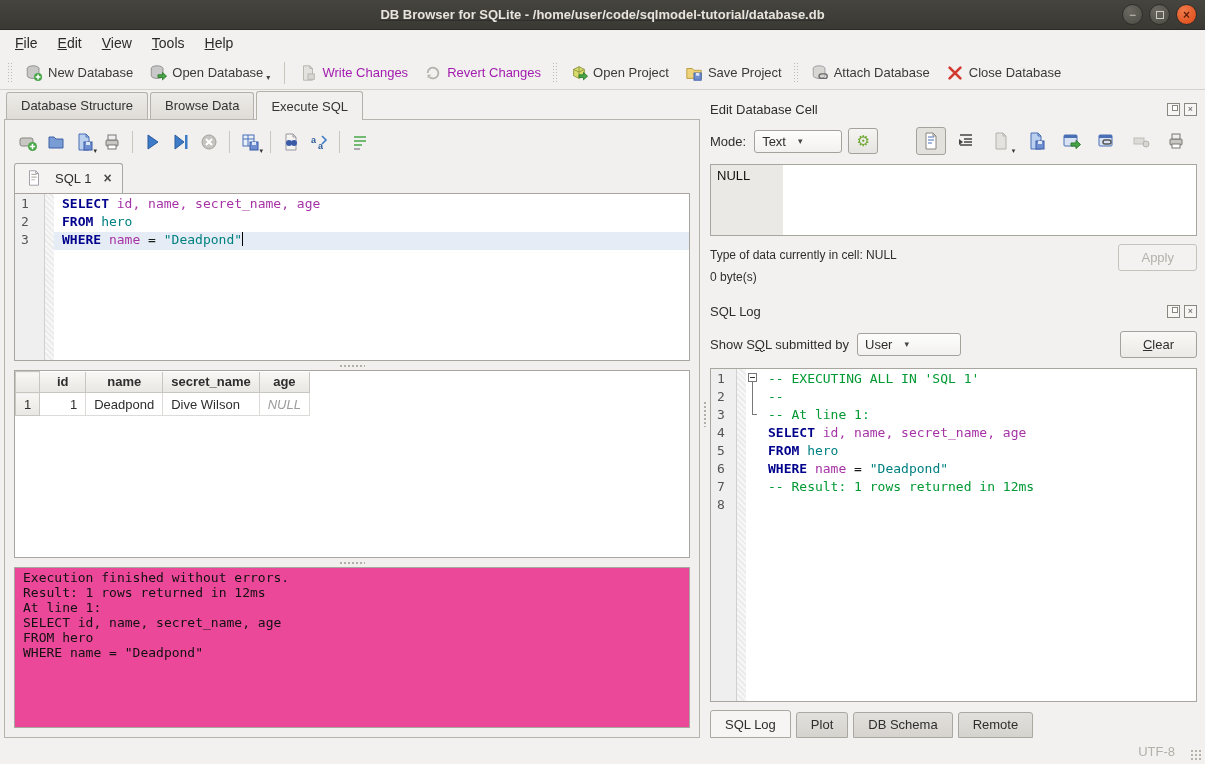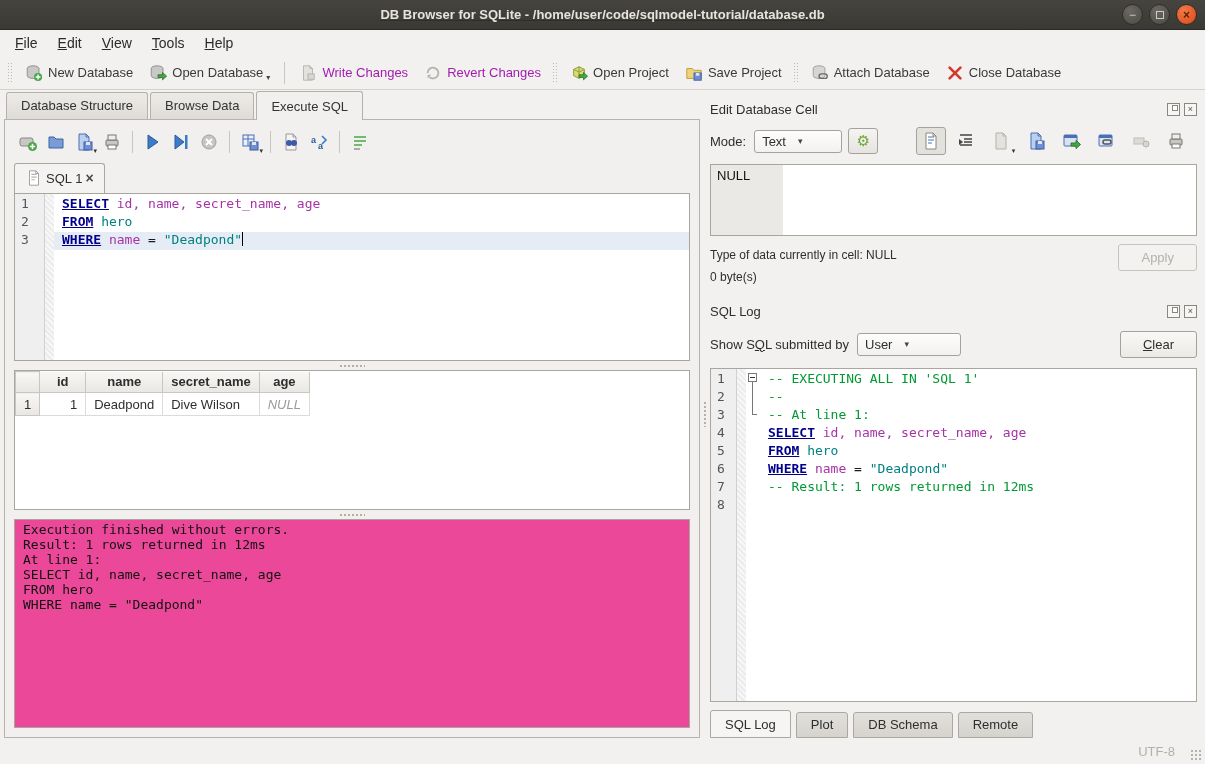--- a/index.html
+++ b/index.html
@@ -52,47 +52,47 @@
   .pane-frame { flex:1; border:1px solid #B7B4AE; background:#F1F0EE; padding:7px 9px 9px; display:flex; flex-direction:column; }
 
   
   .sql-toolbar { display:flex; align-items:center; height:30px; margin-bottom:6px; }
   .sql-tb-btn { width:28px; height:26px; display:flex; align-items:center; justify-content:center; position:relative; border-radius:3px; }
   .sql-tb-btn .caret { position:absolute; right:1px; bottom:0; font-size:7px; color:#333; }
   .icon20 { width:20px; height:20px; display:block; }
 
   
   .sqltab-row { display:flex; align-items:flex-end; height:30px; }
-  .sqltab { display:flex; align-items:center; gap:3px; padding:5px 10px 6px;
+  .sqltab { display:flex; align-items:center; gap:12px; padding:5px 10px 6px;
     background:#F4F3F1; border:1px solid #AAA7A1; border-bottom:none; border-radius:3px 3px 0 0; font-size:13px; }
   .sqltab .close-x { font-weight:bold; color:#4A4A4A; font-size:14px; line-height:1; cursor:default; }
 
   
   .editor { height:168px; background:#FFF; border:1px solid #A9A6A0; display:flex; overflow:hidden; }
   .gutter { width:30px; background:#EFEFEF; border-right:1px solid #D0D0D0;
     font-family:"DejaVu Sans Mono", monospace; font-size:13px; color:#555; padding:2px 0 0 6px; }
   .gutter div { height:18px; }
   .hatch { width:9px; background:repeating-linear-gradient(45deg,#ECECEC 0 2px,#F7F7F7 2px 4px); }
   .code-col { flex:1; padding-top:2px; font-family:"DejaVu Sans Mono", monospace; font-size:13px; }
   .code-line { height:18px; white-space:pre; padding-left:8px; }
   .code-line.current { background:#E6ECF5; }
-  .kw  { color:#00008C; font-weight:bold;text-decoration:underline; }
+  .kw  { color:#00008C; font-weight:bold; }
   .idn { color:#A633A6; }
   .tbl { color:#008080; }
   .str { color:#008080; }
   .com { color:#009933; }
   .pl  { color:#1A1A1A; }
   .cursor { display:inline-block; width:1px; height:14px; background:#000; vertical-align:-2px; }
 
   .h-splitter { height:9px; display:flex; align-items:center; justify-content:center; }
   .h-splitter .dots { height:4px; width:26px;
     background-image:radial-gradient(#B2AFA9 1px, transparent 1px); background-size:4px 4px; }
 
   
-  .results { height:140px; background:#FFF; border:1px solid #A9A6A0; overflow:hidden; }
+  .results { height:188px; background:#FFF; border:1px solid #A9A6A0; overflow:hidden; }
   table.grid { border-collapse:collapse; font-size:13px; }
   .grid th { background:linear-gradient(#F8F7F5,#E9E7E3); border:1px solid #C9C6C1; border-top:none;
     font-weight:bold; padding:2px 8px; height:21px; }
   .grid td { border:1px solid #DDDBD7; padding:2px 8px; height:23px; }
   .grid .rownum { background:linear-gradient(#F8F7F5,#E9E7E3); border:1px solid #C9C6C1; width:24px; text-align:right; }
   .grid td.num { text-align:right; }
   .grid td.null { color:#9B9B9B; font-style:italic; }
 
   
   .message { flex:1; background:#ec4899; border:1px solid #A9A6A0; padding:2px 8px;

